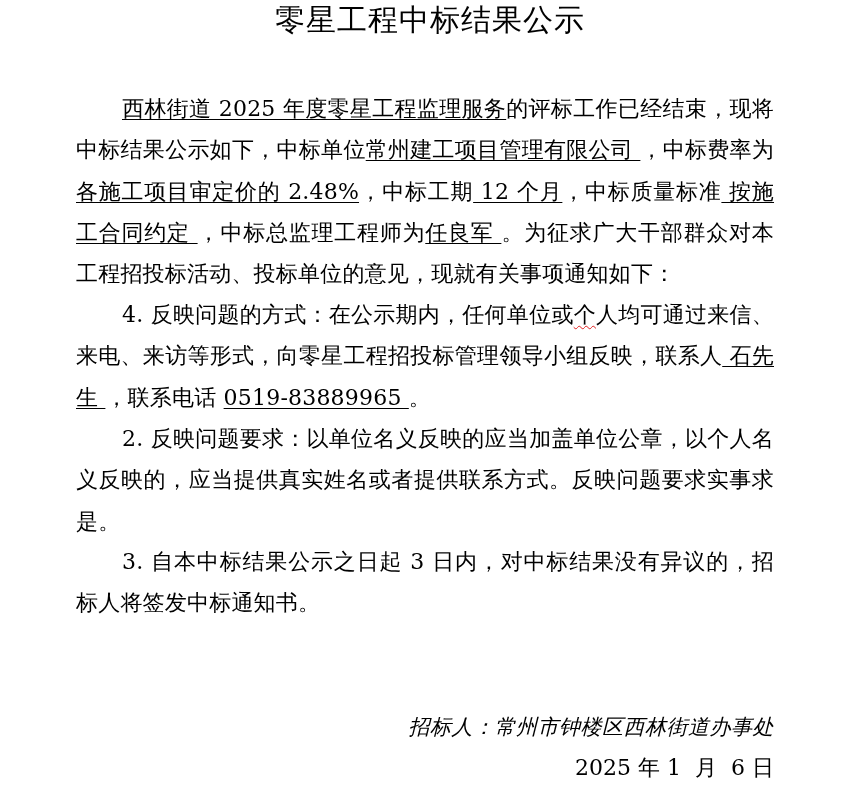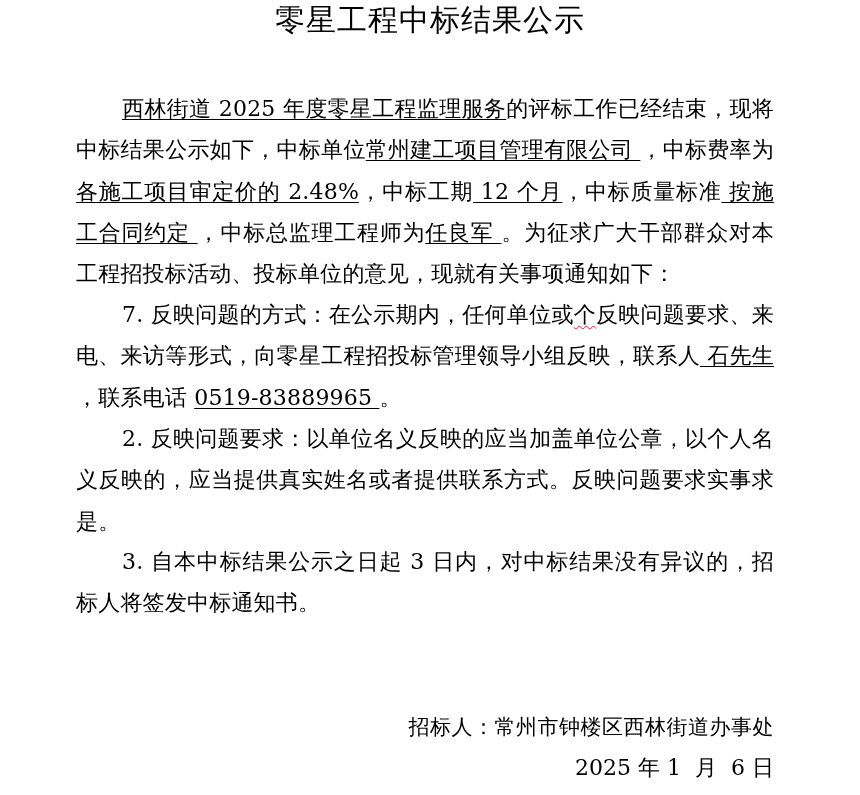--- a/index.html
+++ b/index.html
@@ -51,38 +51,39 @@
     text-underline-offset: 3px;
   }
   .signer {
     position: absolute;
     right: 86px;
     top: 707px;
     font-size: 21px;
     line-height: 40px;
     text-align: left;
     letter-spacing: 0.5px;
+    font-style: italic;
   }
   .date {
     position: absolute;
     right: 86px;
     top: 748px;
     font-size: 22px;
     line-height: 40px;
     text-align: right;
     white-space: pre;
   }
 </style>
 </head>
 <body>
 
 <div class="title">零星工程中标结果公示</div>
 
 <div class="para p-intro"><span class="indent"></span><span class="u">西林街道 2025 年度零星工程监理服务</span><span>的评标工作已经结束，现将中标结果公示如下，中标单位</span><span class="u">常州建工项目管理有限公司 </span><span>，中标费率为</span><span class="u"> 各施工项目审定价的 2.48%</span><span>，中标工期</span><span class="u"> 12 个月</span><span>，中标质量标准</span><span class="u"> 按施工合同约定 </span><span>，中标总监理工程师为</span><span class="u">任良军 </span><span>。为征求广大干部群众对本工程招投标活动、投标单位的意见，现就有关事项通知如下：</span></div>
 
-<div class="para p-item1"><span class="indent"></span><span>7. 反映问题的方式：在公示期内，任何单位或</span><span class="squiggle">个</span><span>反映问题要求、来电、来访等形式，向零星工程招投标管理领导小组反映，联系人</span><span class="u"> 石先生 </span><span>，联系电话 </span><span class="u">0519-83889965 </span><span>。</span></div>
+<div class="para p-item1"><span class="indent"></span><span>4. 反映问题的方式：在公示期内，任何单位或</span><span class="squiggle">个</span><span>人均可通过来信、来电、来访等形式，向零星工程招投标管理领导小组反映，联系人</span><span class="u"> 石先生 </span><span>，联系电话 </span><span class="u">0519-83889965 </span><span>。</span></div>
 
 <div class="para p-item2"><span class="indent"></span><span>2. 反映问题要求：以单位名义反映的应当加盖单位公章，以个人名义反映的，应当提供真实姓名或者提供联系方式。反映问题要求实事求是。</span></div>
 
 <div class="para p-item3"><span class="indent"></span><span>3. 自本中标结果公示之日起 3 日内，对中标结果没有异议的，招标人将签发中标通知书。</span></div>
 
 <div class="signer">招标人：常州市钟楼区西林街道办事处</div>
 <div class="date">2025 年 1  月  6 日</div>
 
 </body></html>

